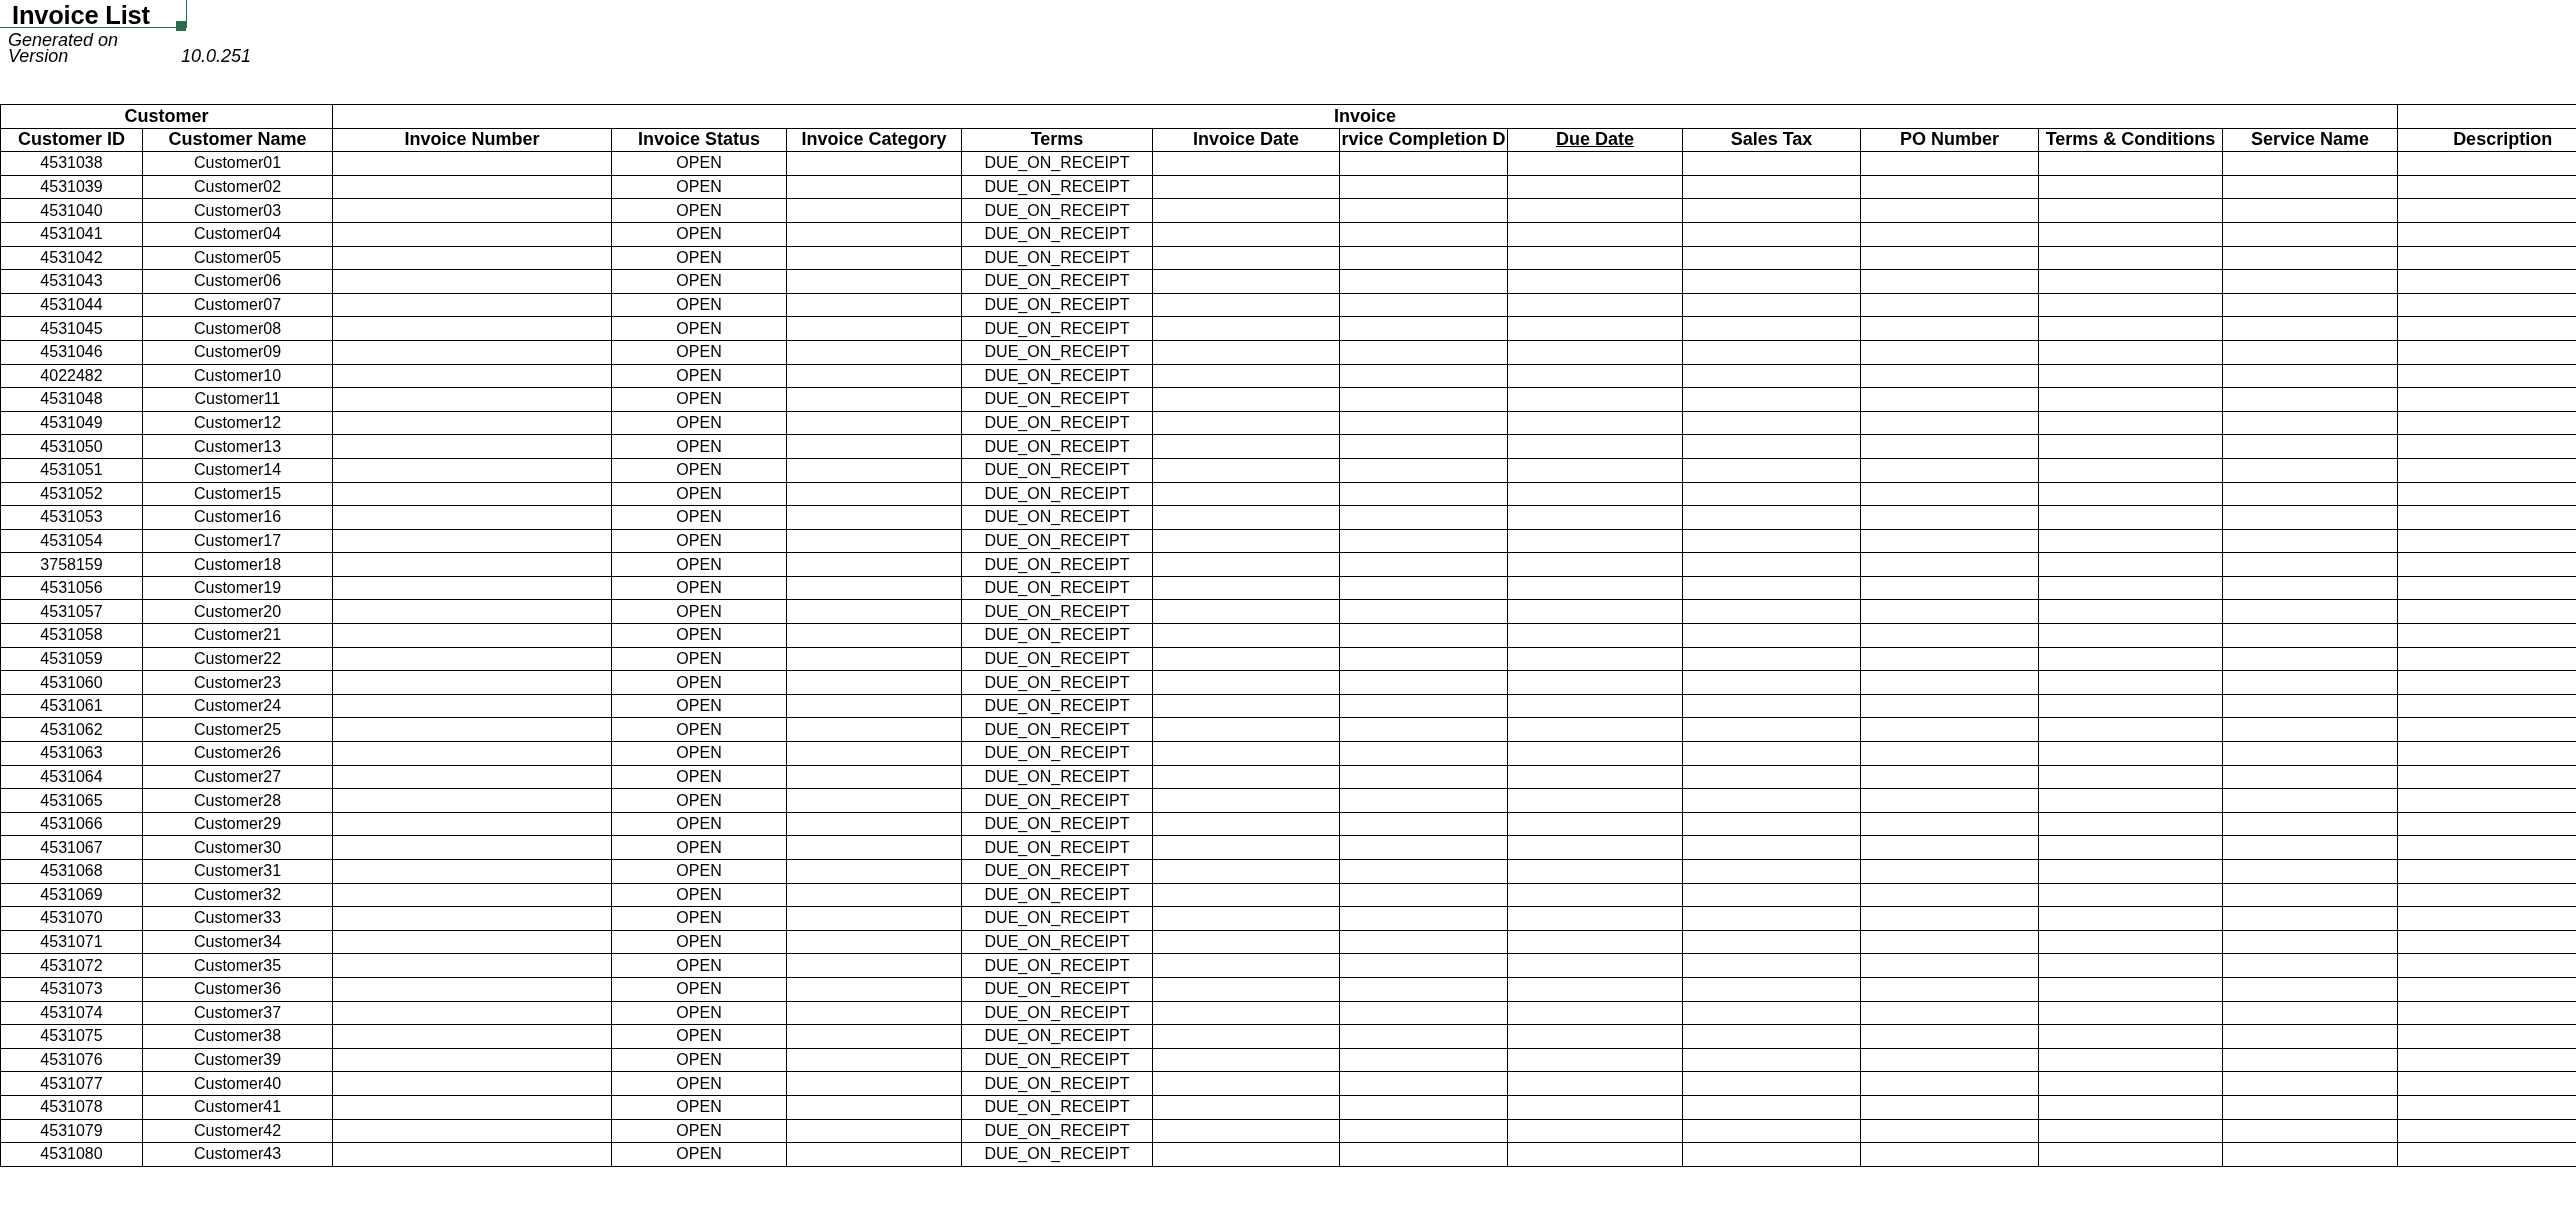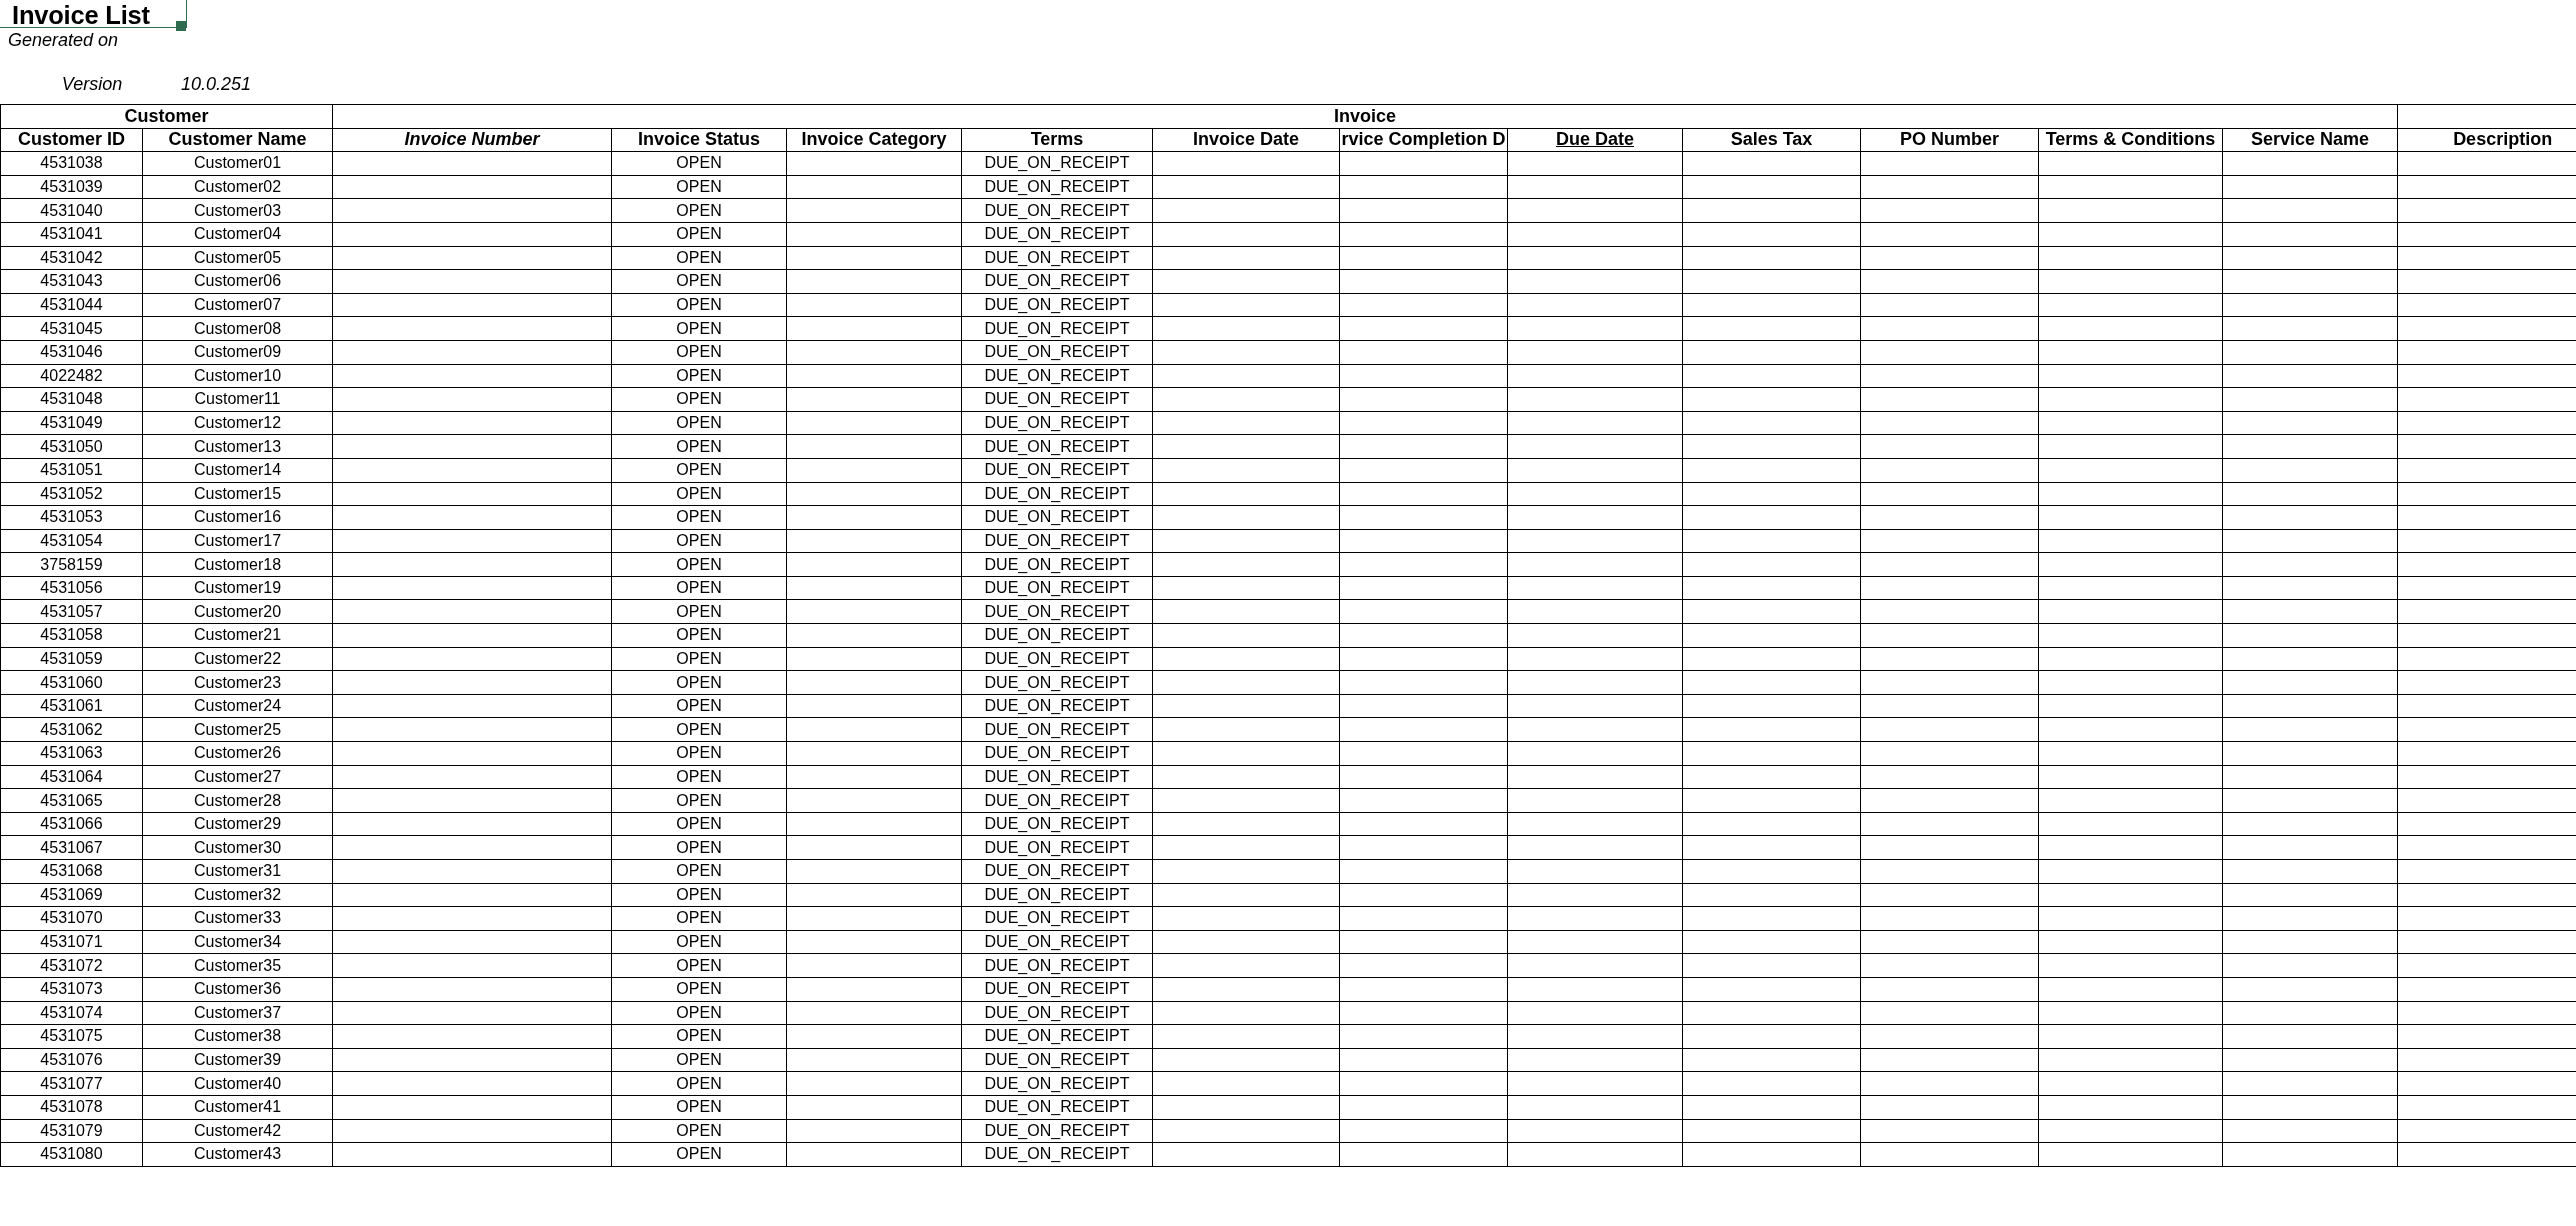--- a/index.html
+++ b/index.html
@@ -60,21 +60,21 @@
 
   .meta-row {
     position: absolute;
     left: 0;
     font-style: italic;
     font-size: 18px;
     white-space: nowrap;
     margin-left: 8px;
   }
   .meta-generated { top: 30px; }
-  .meta-version   { top: 74px; text-align: center; }
+  .meta-version   { top: 46px; }
   .meta-version .label { display: inline-block; width: 168px; }
   .meta-version .value { display: inline-block; }
 
   
   .grid {
     position: absolute;
     left: 0;
     top: 104px;
     border-collapse: collapse;
     table-layout: fixed;
@@ -106,21 +106,21 @@
     height: 27px;
   }
 
   td.c-num   { text-align: center; font-size: 16px; }
   td.c-txt   { text-align: center; font-size: 16px; }
   td.c-empty { }
 
   
   .w-custid   { width: 142px; text-align: center; }
   .w-custname { width: 190px; }
-  .w-invnum   { width: 279px; font-style: italic; }
+  .w-invnum   { width: 279px; }
   .w-invstat  { width: 175px; }
   .w-invcat   { width: 175px; }
   .w-terms    { width: 191px; }
   .w-invdate  { width: 187px; }
   .w-svccomp  { width: 168px; }
   .w-duedate  { width: 175px; text-decoration: underline; }
   .w-salestax { width: 178px; }
   .w-ponum    { width: 178px; }
   .w-terms2   { width: 184px; }
   .w-svcname  { width: 175px; }

